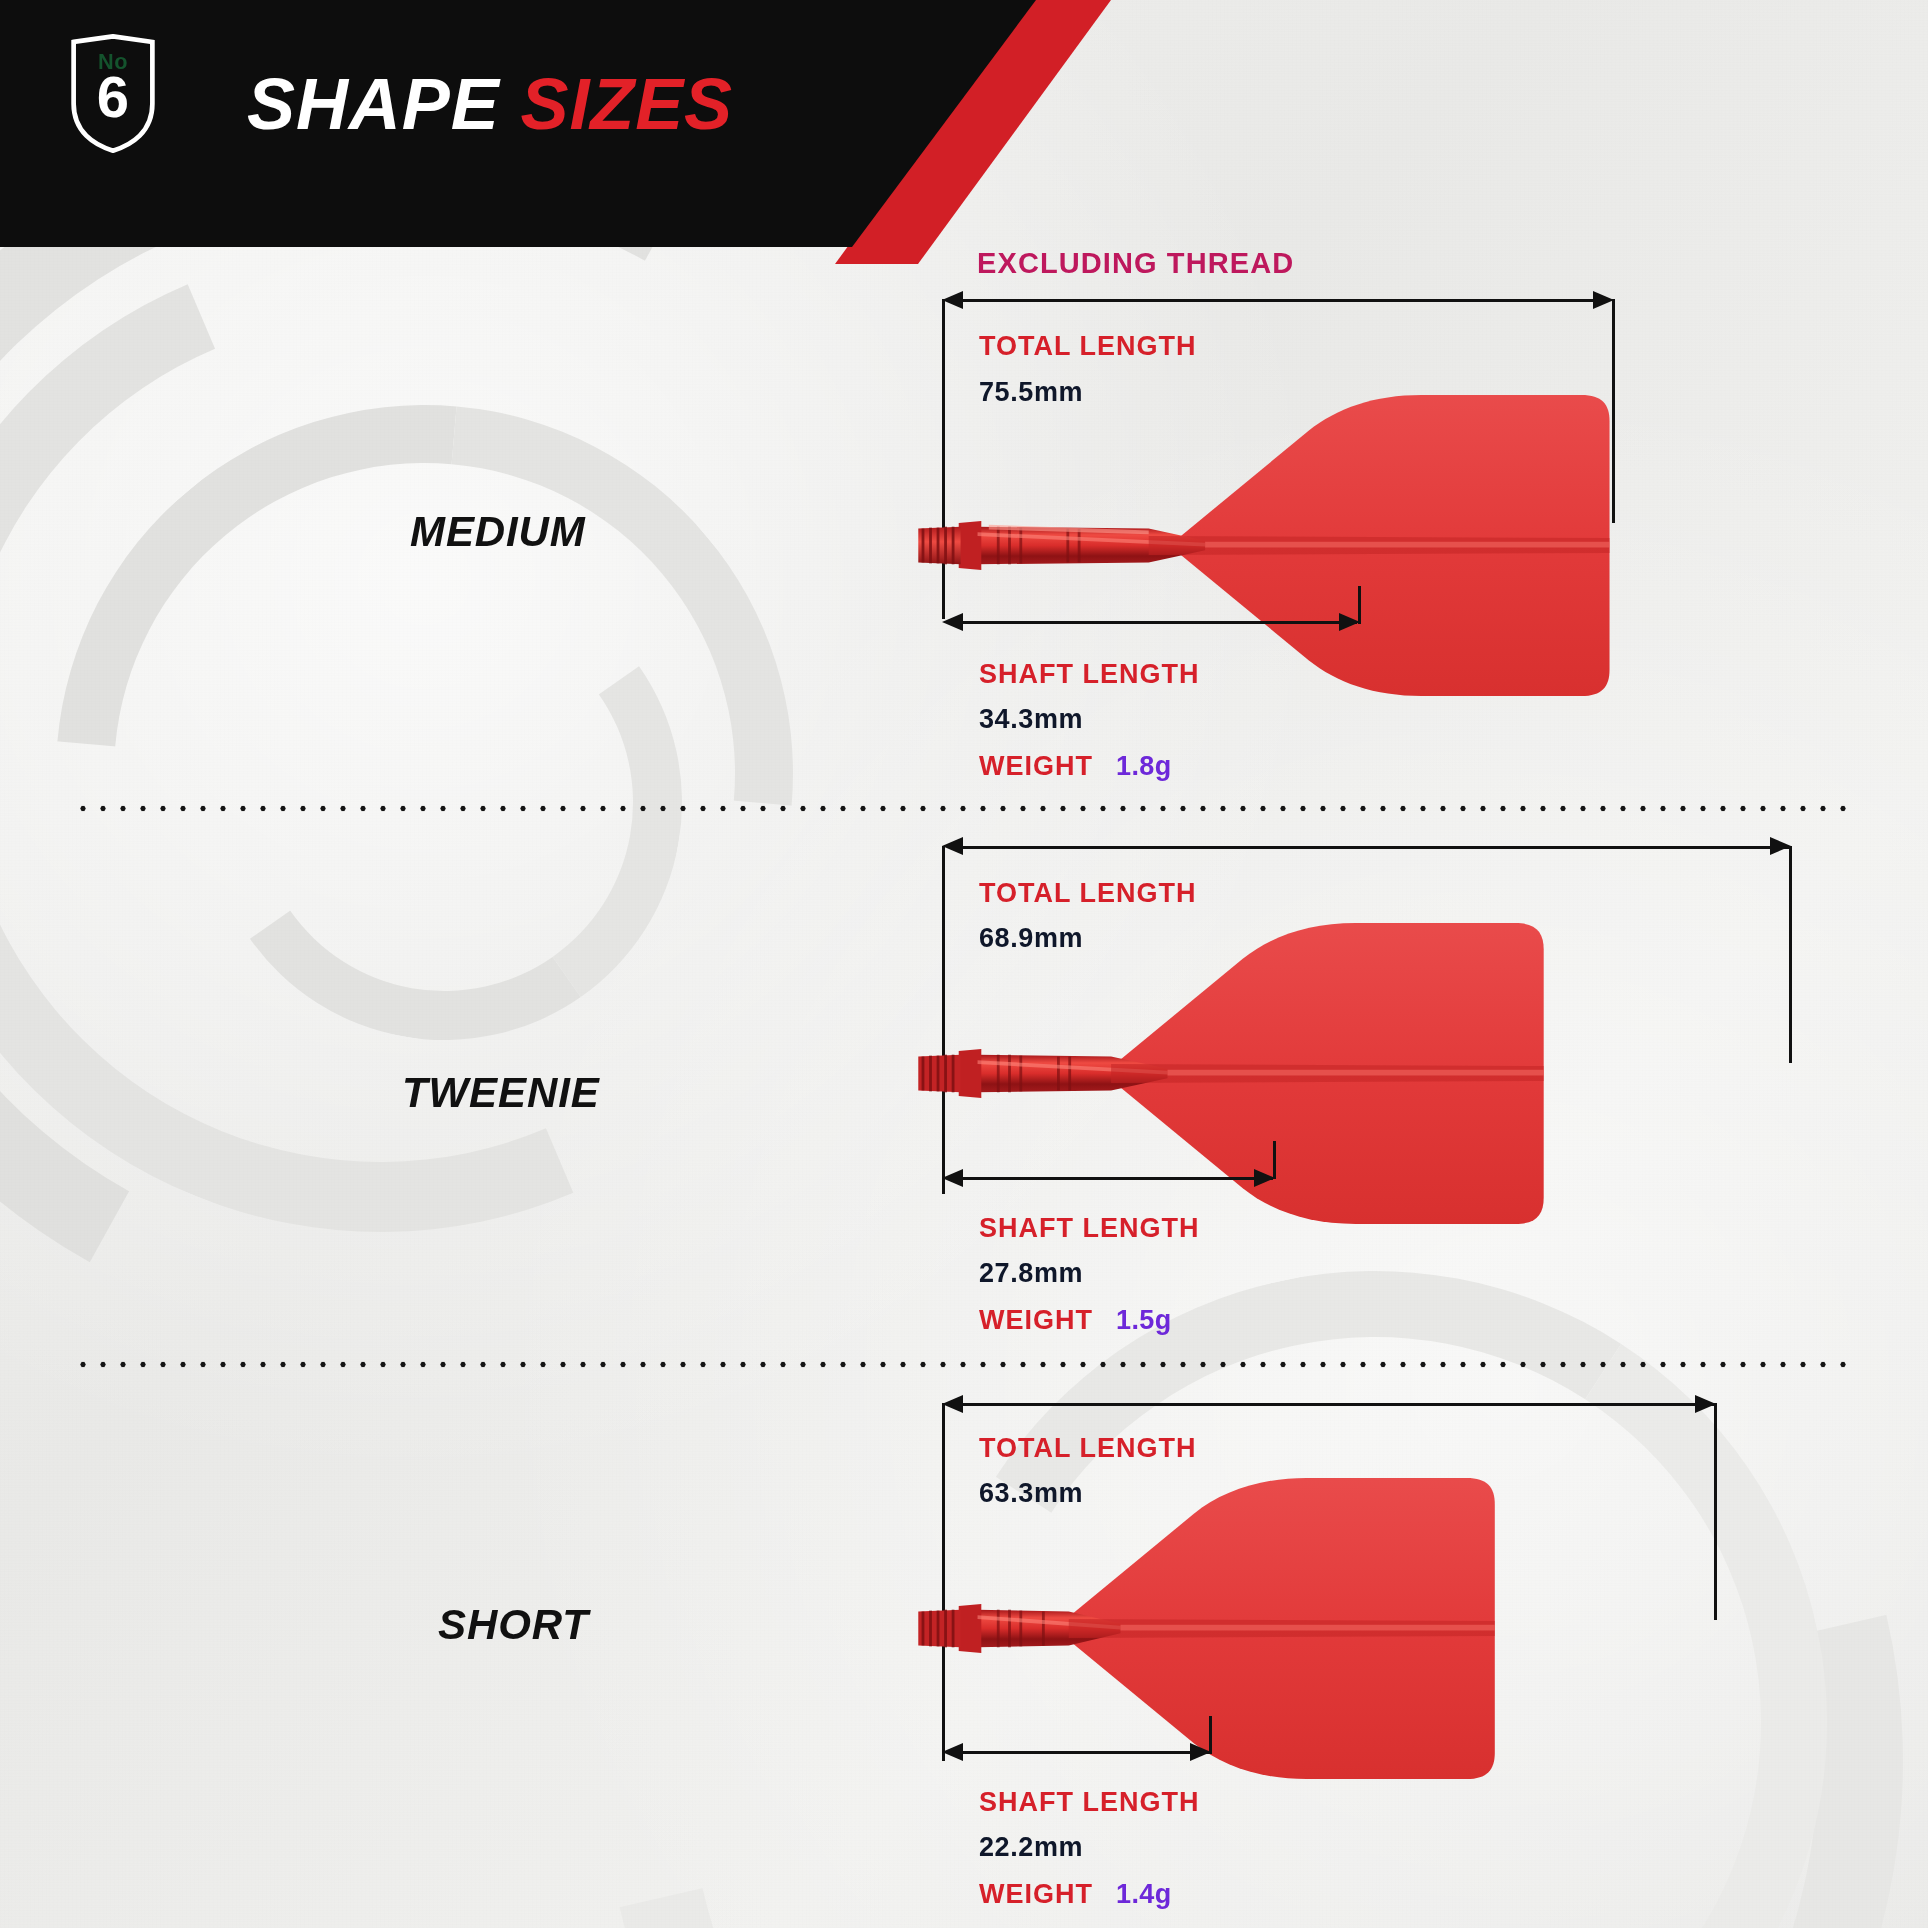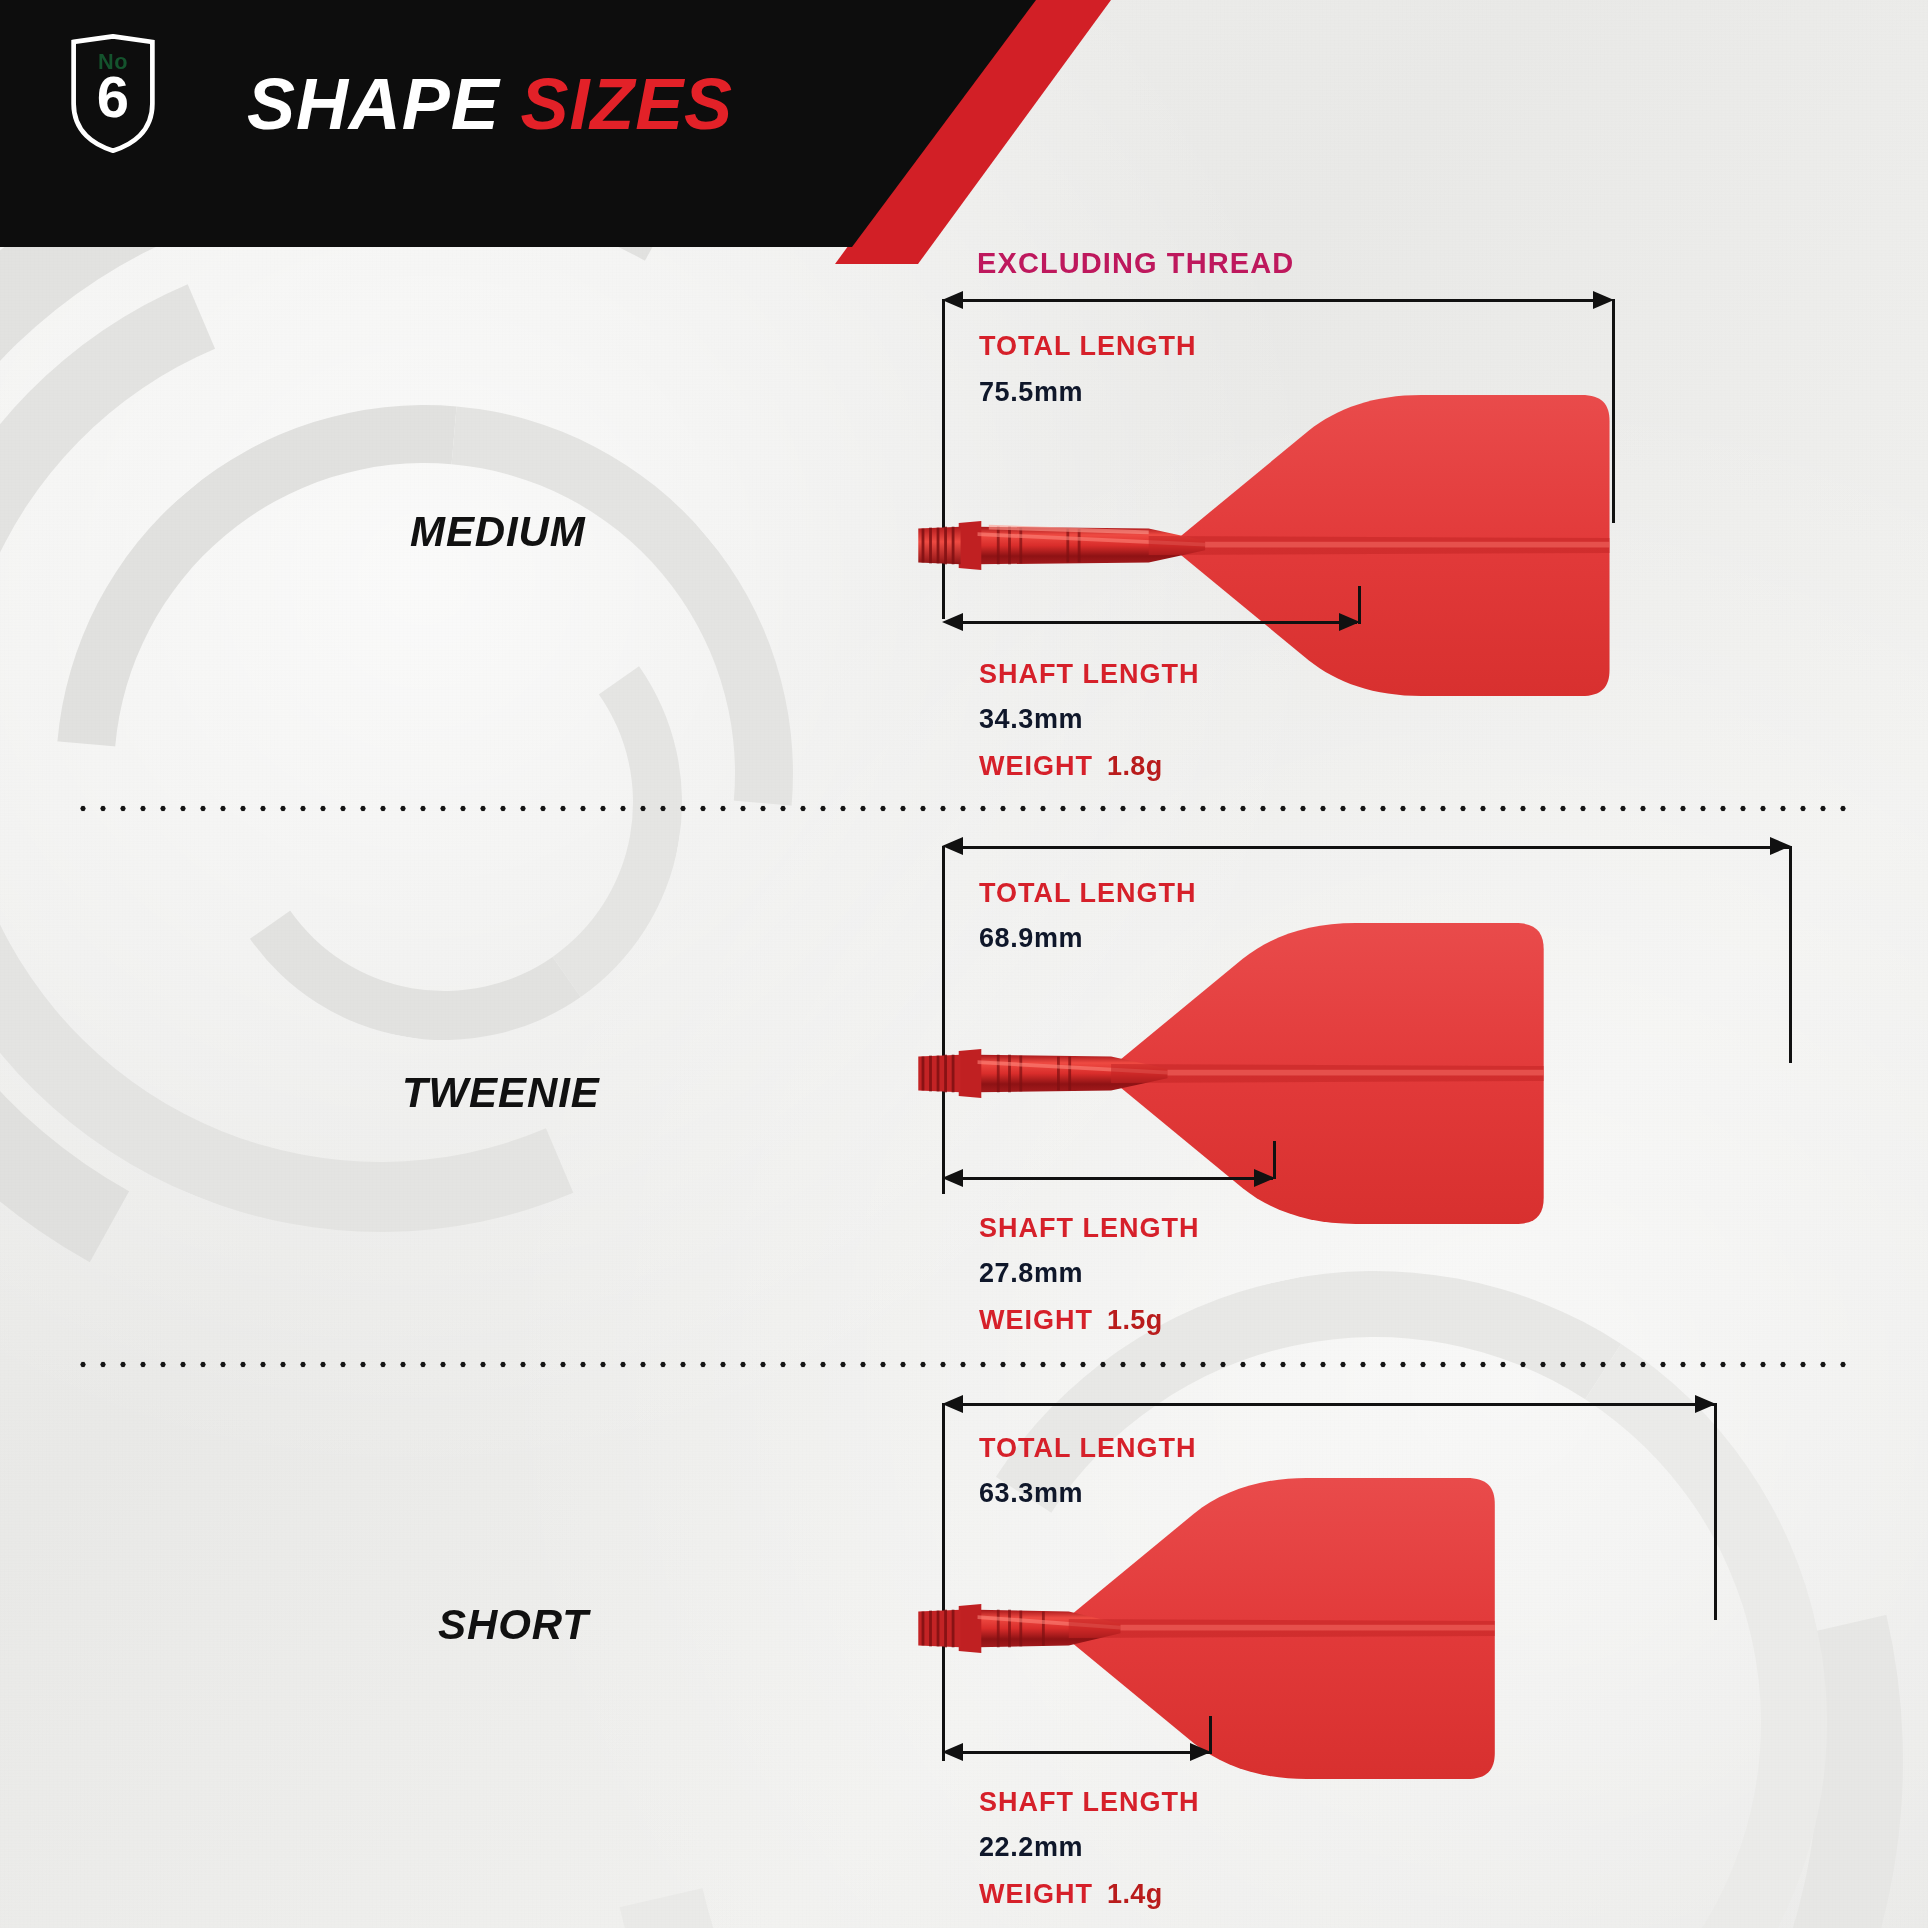--- a/index.html
+++ b/index.html
@@ -88,21 +88,21 @@
     letter-spacing:1px;white-space:nowrap;
   }
   .lbl-blk{
     position:absolute;font-size:27px;font-weight:bold;color:#0f172a;
     letter-spacing:0.6px;white-space:nowrap;
   }
   .lbl-inline{
     position:absolute;font-size:27px;font-weight:bold;white-space:nowrap;letter-spacing:1px;
   }
   .lbl-inline .k{color:#d6202a;}
-  .lbl-inline .v{color:#b91c1c;margin-left:14px;letter-spacing:0.4px;}
+  .lbl-inline .v{color:#6d28d9;margin-left:23px;letter-spacing:0.4px;}
 
   .excl{
     position:absolute;font-size:29px;font-weight:bold;color:#be185d;letter-spacing:1.1px;
   }
 
   
   .dart{position:absolute;}
   .dart svg{display:block;}
 </style>
 </head>

